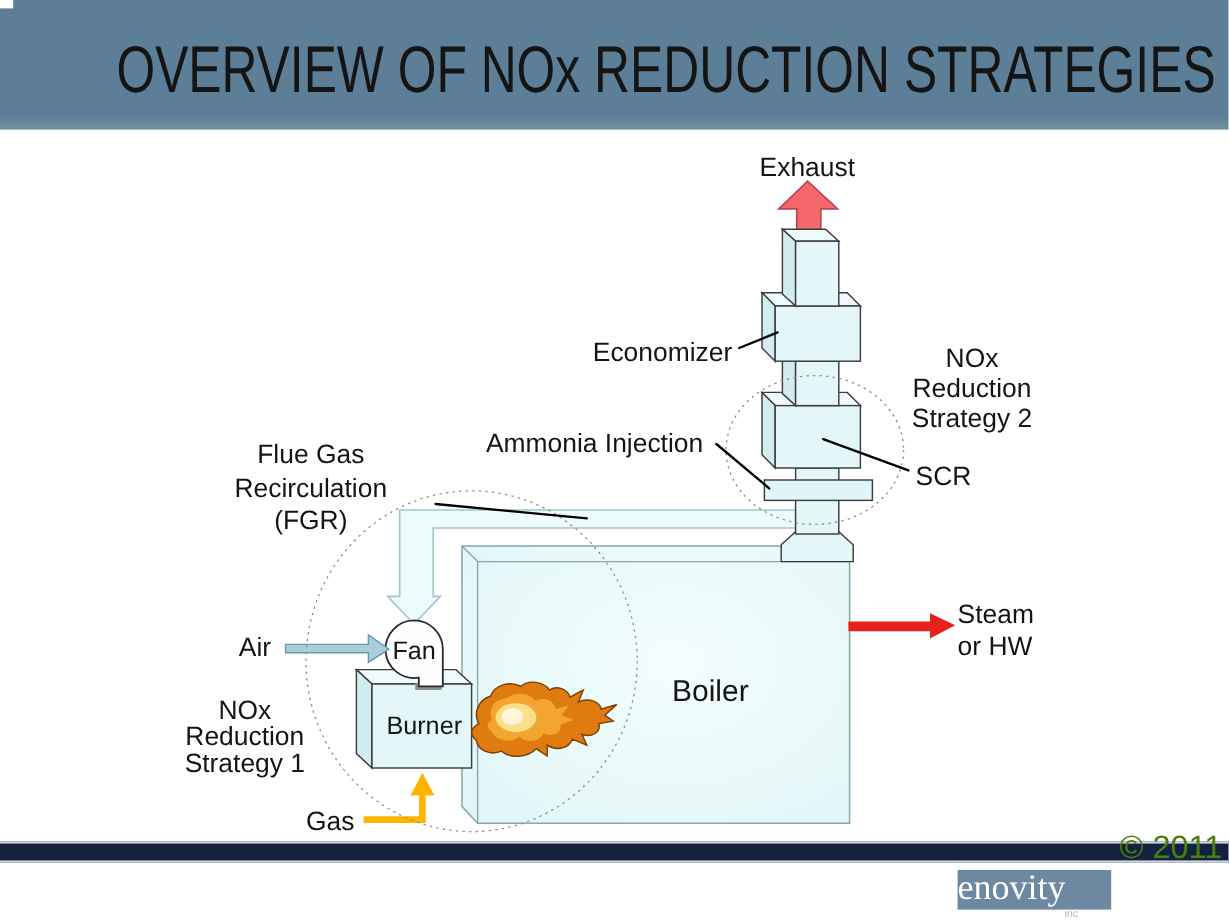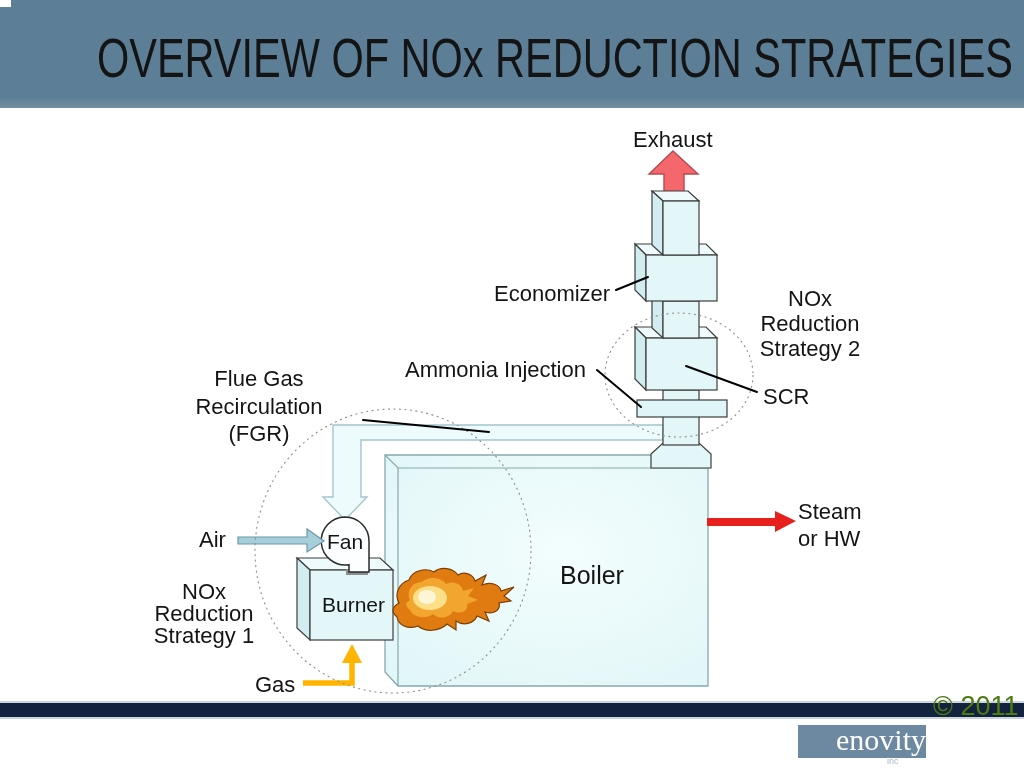--- a/index.html
+++ b/index.html
@@ -6,21 +6,21 @@
   #page{position:relative;width:1024px;height:768px;background:#ffffff;overflow:hidden;
         font-family:"Liberation Sans",sans-serif;}
   
   #header{position:absolute;left:0;top:0;width:1024px;height:108px;
           background:linear-gradient(#5c7f97 0%,#5c7f97 90%,#74909f 100%);}
   #corner-notch{position:absolute;left:0;top:0;width:11px;height:7px;background:#ffffff;}
   
   #navy-bar{position:absolute;left:0;top:701px;width:1024px;height:18px;background:#13233f;
             border-top:2px solid #cbd6e0;border-bottom:2px solid #cbd6e0;box-sizing:border-box;}
   #logo-box{position:absolute;left:798px;top:725px;width:128px;height:33px;background:#6d89a1;
-            display:flex;align-items:center;justify-content:flex-end;}
+            display:flex;align-items:center;justify-content:flex-start;}
   #logo-text{font-family:"Liberation Serif",serif;font-size:30px;color:#ffffff;line-height:30px;
              padding-bottom:4px;}
   #logo-sub{position:absolute;left:887px;top:757px;font-size:9px;color:#a9bac9;line-height:9px;}
   #copyright{position:absolute;left:933px;top:694px;font-size:27px;color:#4d7c0f;line-height:24px;}
   
   #diagram{position:absolute;left:0;top:0;width:1024px;height:768px;}
   text{fill:#141414;font-family:"Liberation Sans",sans-serif;}
   .lbl{font-size:22px;}
   .lbl-sm{font-size:21px;}
   .lbl-big{font-size:25px;}

